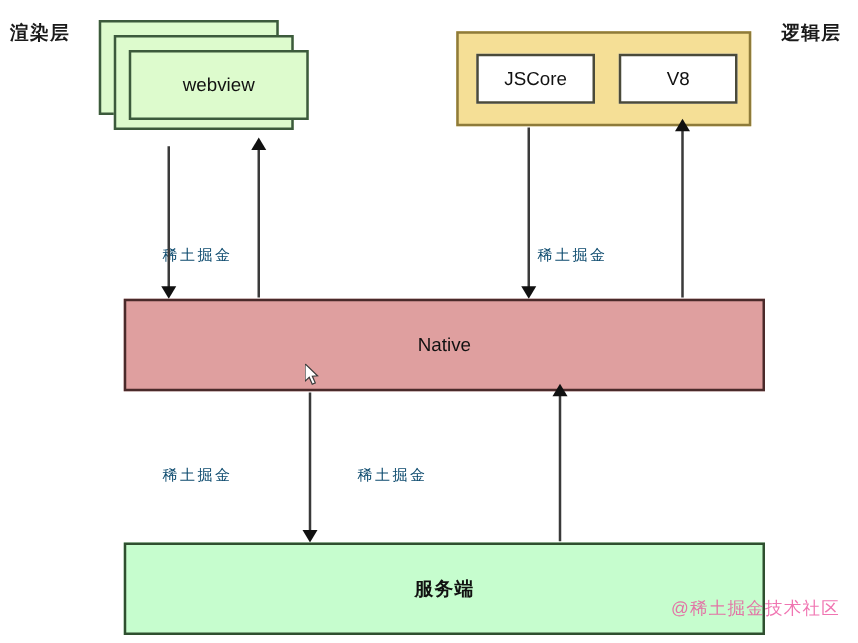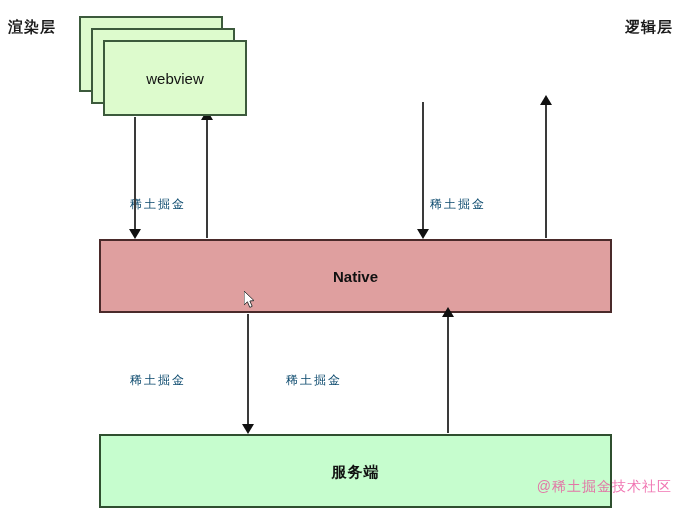--- a/index.html
+++ b/index.html
@@ -39,21 +39,21 @@
     justify-content: center;
     font-size: 15px;
     color: #111111;
     line-height: 1;
   }
 
   
   .wv { background: #ddfbcd; border-color: #3c5a3c; }
   #wv-back   { left: 79px;  top: 16px; width: 144px; height: 76px; z-index: 1; }
   #wv-mid    { left: 91px;  top: 28px; width: 144px; height: 76px; z-index: 2; }
-  #wv-front  { left: 103px; top: 40px; width: 144px; height: 76px; z-index: 3; text-align: center; }
+  #wv-front  { left: 103px; top: 40px; width: 144px; height: 56px; z-index: 3; text-align: center; }
   #wv-front .box-text { font-size: 15px; }
 
   
   #logic-outer {
     left: 365px; top: 25px; width: 236px; height: 76px;
     background: #f5df96;
     border: 2px solid #8e7b3a;
     display: block;
   }
   .engine {
@@ -69,21 +69,20 @@
     line-height: 1;
   }
   #engine-jscore { left: 14px; top: 16px; width: 95px; height: 40px; }
   #engine-v8     { left: 128px; top: 16px; width: 95px; height: 40px; }
 
   
   #native-box {
     left: 99px; top: 239px; width: 513px; height: 74px;
     background: #df9f9f;
     border: 2px solid #4a2a2a;
-    font-weight: bold;
   }
 
   
   #server-box {
     left: 99px; top: 434px; width: 513px; height: 74px;
     background: #c6fdce;
     border: 2px solid #2f4f2f;
   }
   #server-box .box-text { font-size: 15px; font-weight: 700; letter-spacing: 1px; }
 
@@ -163,20 +162,28 @@
 
   <div class="layer-label" id="label-render">渲染层</div>
   <div class="layer-label" id="label-logic">逻辑层</div>
 
   <div class="box wv" id="wv-back"></div>
   <div class="box wv" id="wv-mid"></div>
   <div class="box wv" id="wv-front">
     <span class="box-text">webview</span>
   </div>
 
+  <div class="box" id="logic-outer">
+    <div class="engine" id="engine-jscore">
+      <span class="box-text">JSCore</span>
+    </div>
+    <div class="engine" id="engine-v8">
+      <span class="box-text">V8</span>
+    </div>
+  </div>
 
   <div class="arrow down" id="arrow-webview-to-native">
     <span class="head"></span>
   </div>
   <div class="arrow up" id="arrow-native-to-webview">
     <span class="head"></span>
   </div>
 
   <div class="arrow down" id="arrow-logic-to-native">
     <span class="head"></span>

